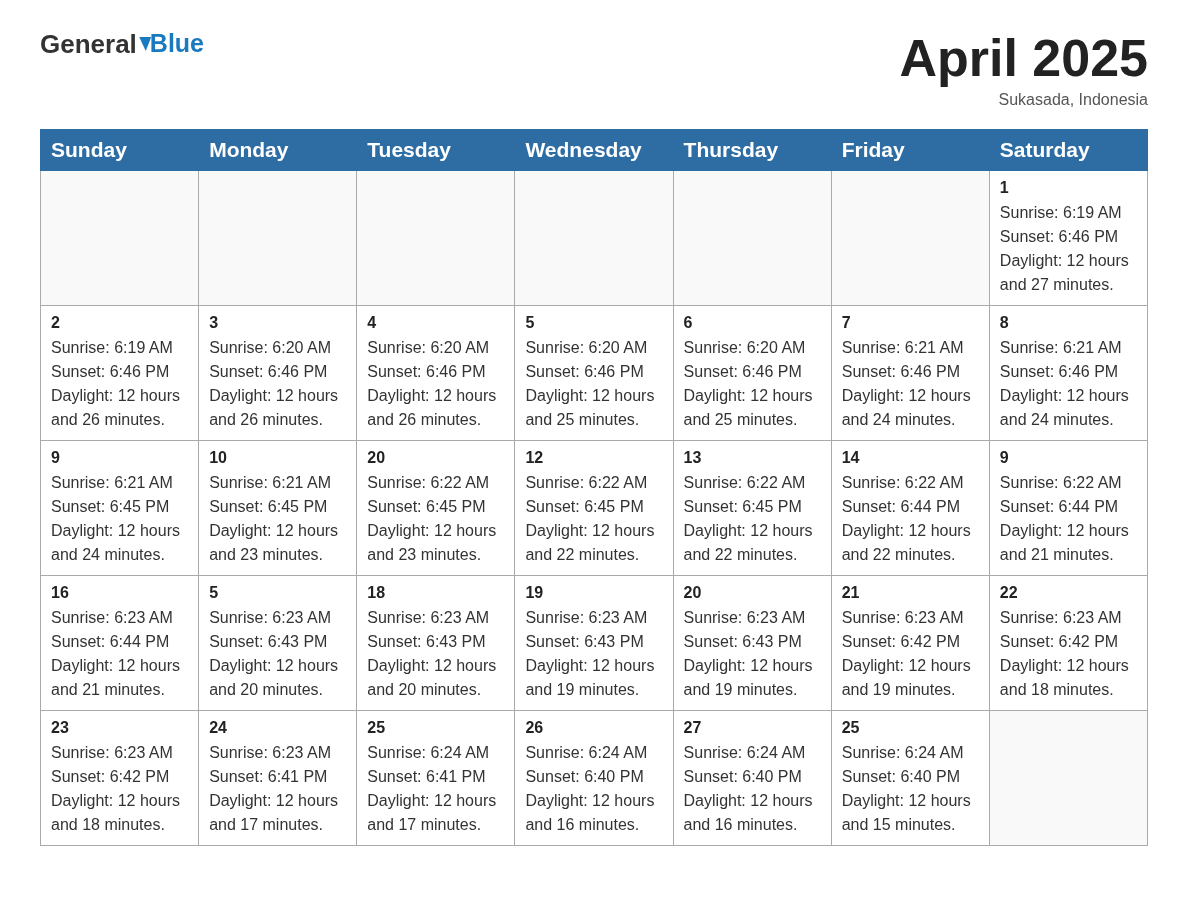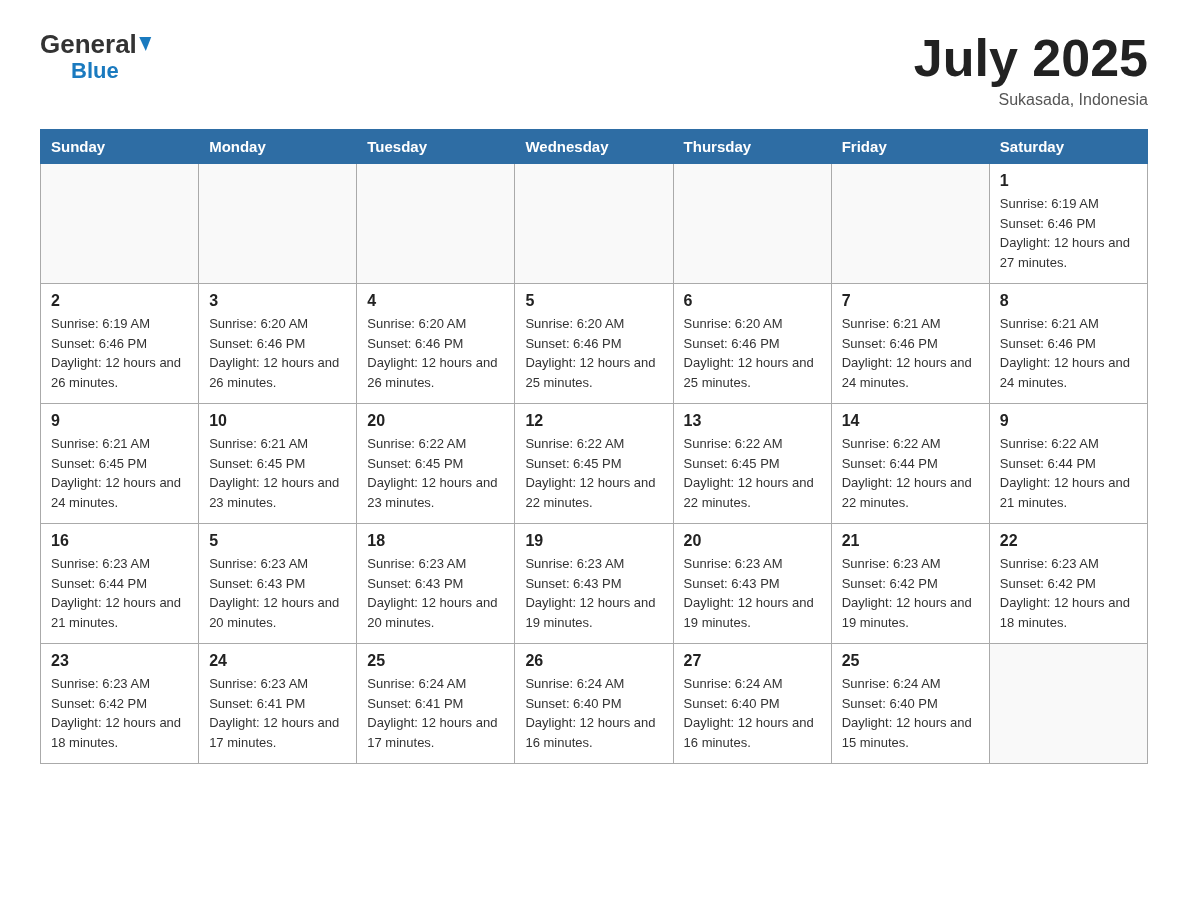--- a/index.html
+++ b/index.html
@@ -36,21 +36,21 @@
       margin-top: 4px;
     }
     #calendar {
       width: 100%;
       border-collapse: collapse;
       table-layout: fixed;
     }
     #calendar thead th {
       background-color: #2e6da4;
       color: #fff;
-      font-size: 15px;
+      font-size: 21px;
       font-weight: bold;
       padding: 8px 10px;
       text-align: left;
       border: 1px solid #2e6da4;
     }
     #calendar tbody td {
       vertical-align: top;
       border: 1px solid #aaa;
       padding: 8px 10px;
       height: 120px;
@@ -58,46 +58,45 @@
       color: #333;
     }
     .day-number {
       font-size: 16px;
       font-weight: bold;
       color: #222;
       margin-bottom: 4px;
       display: block;
     }
     .day-info {
-      font-size: 13px;
+      font-size: 16px;
       color: #333;
       line-height: 1.5;
     }
     .empty-cell {
       background: #f9f9f9;
     }
     .logo-row {
       display: flex;
       align-items: center;
     }
     .logo-name {
       display: flex;
-      flex-direction: column;
+      flex-direction: row;
       line-height: 1.1;
-      text-align: center;
     }
     .logo-general {
       font-size: 26px;
       font-weight: bold;
       color: #333;
       display: flex;
       align-items: center;
     }
     .logo-blue-text {
-      font-size: 22px;
+      font-size: 25px;
       font-weight: bold;
       color: #1a7abf;
     }
     .chevron-icon {
       display: inline-block;
       width: 0;
       height: 0;
       border-left: 9px solid transparent;
       border-right: 3px solid transparent;
       border-top: 14px solid #1a7abf;
@@ -114,21 +113,21 @@
     <div class="logo-row">
       <div class="logo-name">
         <span class="logo-general">
           General<span class="chevron-icon"></span>
         </span>
         <span class="logo-blue-text">Blue</span>
       </div>
     </div>
   </div>
   <div id="title-area">
-    <div id="month-title">July 2025</div>
+    <div id="month-title">April 2025</div>
     <div id="location">Sukasada, Indonesia</div>
   </div>
 </div>
 
 <table id="calendar">
   <thead>
     <tr id="calendar-header-row">
     <th>Sunday</th>
         <th>Monday</th>
         <th>Tuesday</th>

